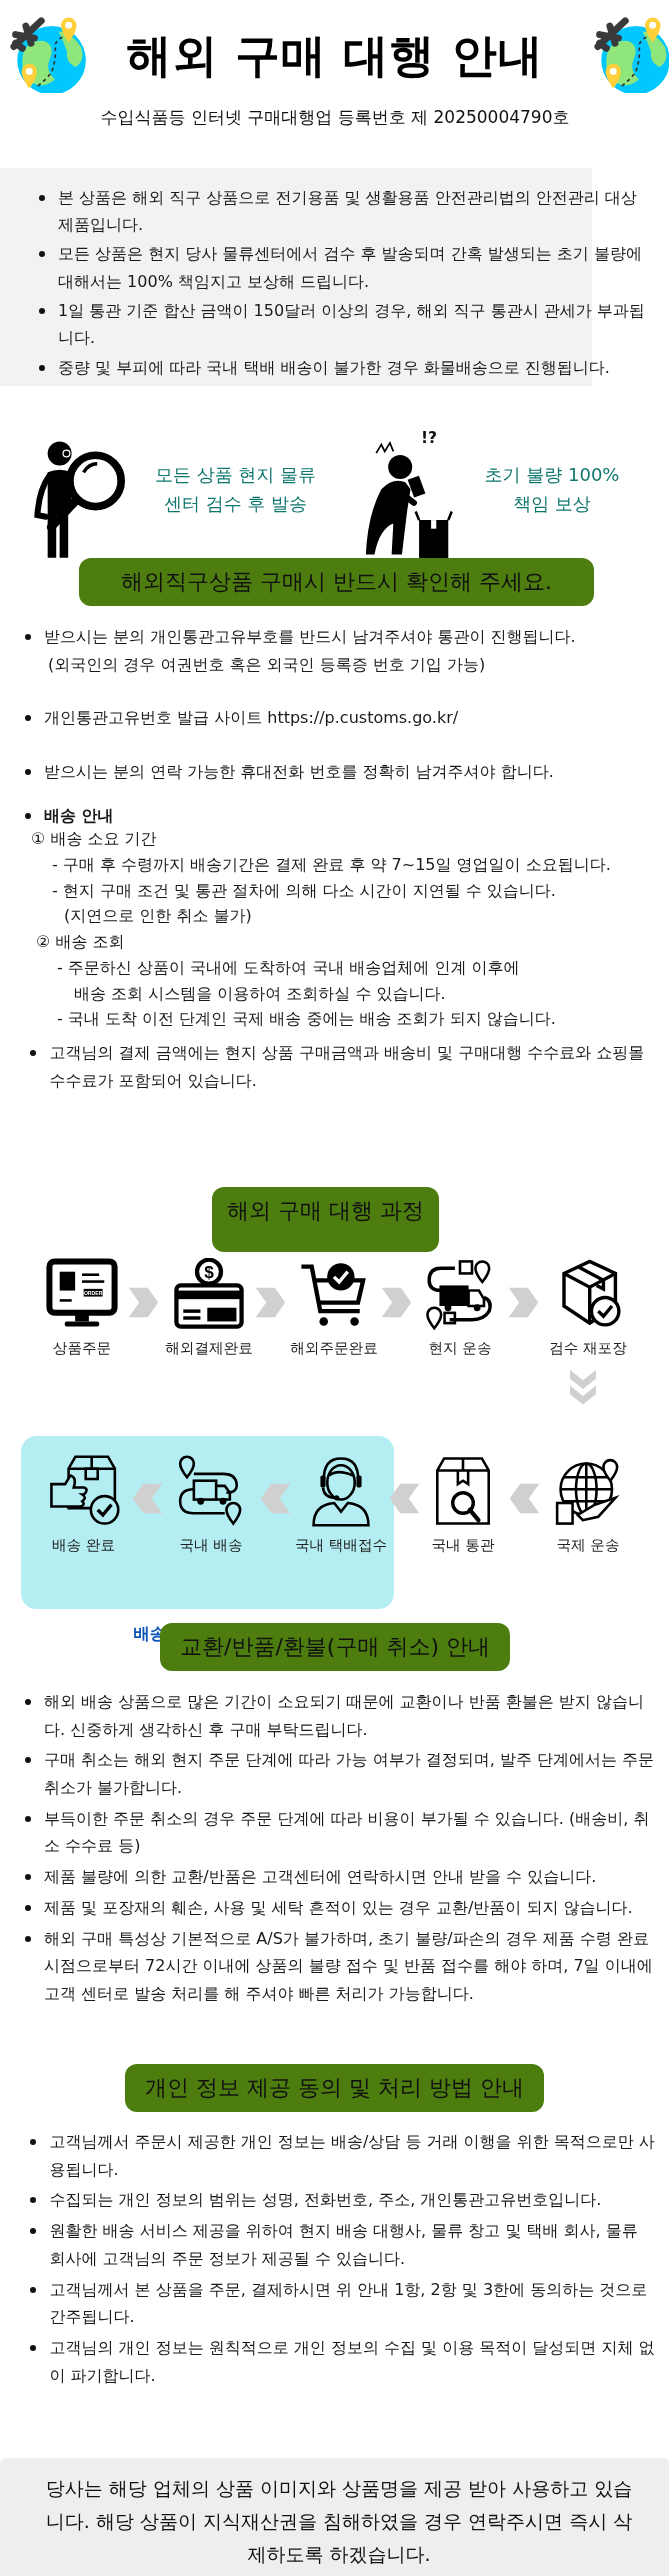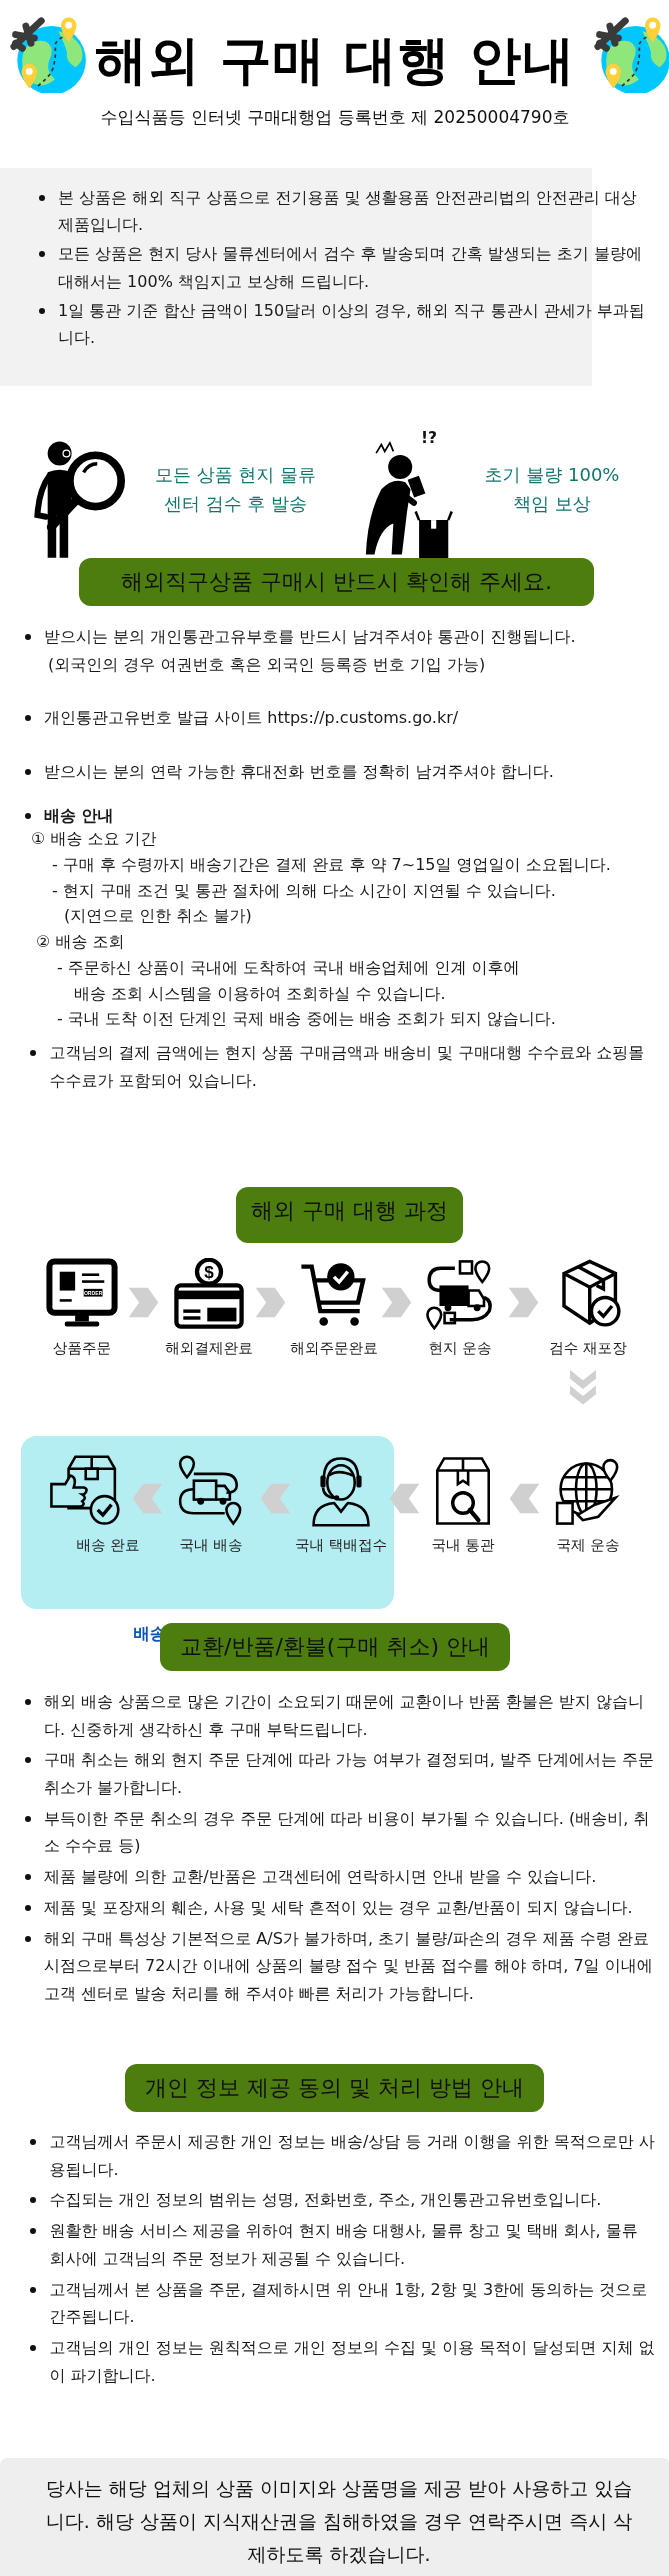--- a/index.html
+++ b/index.html
@@ -10,21 +10,21 @@
     position: relative;
     height: 2576px;
     overflow: hidden;
   }
   .abs { position: absolute; }
 
   
   .globe { position: absolute; width: 84px; height: 86px; }
   .title {
     position: absolute; left: 0; width: 670px; top: 26px;
-    text-align: center; font-size: 52px; font-weight: bold; letter-spacing: 0.9px;
+    text-align: center; font-size: 45px; font-weight: bold; letter-spacing: 0.9px;
     color: #000;
   }
   .regno {
     position: absolute; left: 0; width: 670px; top: 106px;
     text-align: center; font-size: 17px; color: #111;
   }
 
   
   .notice {
     position: absolute; left: 0; top: 168px; width: 592px; height: 218px;
@@ -116,20 +116,21 @@
   </svg>
 </div>
 <h1 class="title">해외 구매 대행 안내</h1>
 <div class="regno">수입식품등 인터넷 구매대행업 등록번호 제 20250004790호</div>
 
 <section class="notice">
   <ul>
     <li>본 상품은 해외 직구 상품으로  전기용품 및 생활용품 안전관리법의 안전관리 대상 제품입니다.</li>
     <li>모든 상품은 현지 당사 물류센터에서 검수 후 발송되며 간혹 발생되는 초기 불량에 대해서는 100% 책임지고 보상해 드립니다.</li>
     <li>1일 통관 기준 합산 금액이 150달러 이상의 경우, 해외 직구 통관시 관세가 부과됩니다.</li>
+    <li>중량 및 부피에 따라 국내 택배 배송이 불가한 경우 화물배송으로 진행됩니다.</li>
   </ul>
 </section>
 
 <div class="feature" style="left:34px; width:292px;">
   <svg class="abs" style="left:0; top:8.6px;" width="94" height="120" viewBox="0 0 110 140">
     <circle cx="30" cy="18" r="14" fill="#000"></circle>
     <circle cx="38" cy="18" r="4" fill="none" stroke="#fff" stroke-width="1.5"></circle>
     <path d="M16 40 Q30 34 44 40 L44 78 L40 78 L40 140 L30 140 L30 90 L26 90 L26 140 L16 140 Z" fill="#000"></path>
     <path d="M18 44 Q6 60 4 90 L14 92" stroke="#000" stroke-width="7" fill="none" stroke-linecap="round"></path>
     <circle cx="72" cy="50" r="30" fill="none" stroke="#000" stroke-width="9"></circle>
@@ -186,21 +187,21 @@
 <div class="sub-line" style="left:64px; top:903px;">(지연으로 인한 취소 불가)</div>
 <div class="sub-line" style="left:36px; top:929px;">② 배송 조회</div>
 <div class="sub-line" style="left:57px; top:955px;">- 주문하신 상품이 국내에 도착하여 국내 배송업체에 인계 이후에</div>
 <div class="sub-line" style="left:74px; top:981px;">배송 조회 시스템을 이용하여 조회하실 수 있습니다.</div>
 <div class="sub-line" style="left:57px; top:1006px;">- 국내 도착 이전 단계인 국제 배송 중에는 배송 조회가 되지 않습니다.</div>
 
 <ul class="blist" style="left:27.5px; top:1039px; width:627px;">
   <li>고객님의 결제 금액에는 현지 상품 구매금액과 배송비 및 구매대행 수수료와 쇼핑몰 수수료가 포함되어 있습니다.</li>
 </ul>
 
-<div class="pill" style="left:236px; top:1187px; width:227px; height:56px; line-height:48px;">
+<div class="pill" style="left:212px; top:1187px; width:227px; height:65px; line-height:48px;">
   <span>해외 구매 대행 과정</span>
 </div>
 
 <div class="step" style="left:26px; top:1258px;">
   <svg width="72" height="72" viewBox="0 0 84 84">
     <rect x="4" y="4" width="76" height="60" rx="6" fill="none" stroke="#000" stroke-width="7"></rect>
     <rect x="34" y="64" width="16" height="10" fill="#000"></rect>
     <rect x="22" y="74" width="40" height="6" rx="2" fill="#000"></rect>
     <rect x="16" y="16" width="18" height="22" fill="#000"></rect>
     <rect x="42" y="18" width="20" height="3" fill="#000"></rect>
@@ -275,21 +276,21 @@
   </svg>
   <div class="step-label">검수 재포장</div>
 </div>
 
 <svg class="chev" style="left:570px; top:1370px;" width="26" height="38" viewBox="0 0 30 44">
   <path d="M0 0 L15 12 L30 0 L30 10 L15 22 L0 10Z M0 18 L15 30 L30 18 L30 28 L15 40 L0 28Z" fill="#d0d0d0"></path>
 </svg>
 
 <div class="cyan-box"></div>
 
-<div class="step" style="left:27.5px; top:1455px;text-align:right;">
+<div class="step" style="left:27.5px; top:1455px;">
   <svg width="72" height="72" viewBox="0 0 84 84">
     <path d="M24 16 L32 2 L70 2 L78 16 L78 62 L24 62Z" fill="none" stroke="#000" stroke-width="3"></path>
     <path d="M24 16 L78 16 M51 2 L51 16" stroke="#000" stroke-width="3"></path>
     <rect x="44" y="16" width="14" height="12" fill="none" stroke="#000" stroke-width="3"></rect>
     <path d="M4 34 L20 34 L26 24 Q34 26 30 38 L42 38 Q48 40 42 46 L40 46 Q46 50 40 54 Q44 58 38 60 L20 60 L4 60Z" fill="#b4eef2" stroke="#000" stroke-width="3"></path>
     <circle cx="66" cy="64" r="16" fill="#b4eef2" stroke="#000" stroke-width="3"></circle>
     <path d="M58 64 L64 70 L74 58" stroke="#000" stroke-width="4" fill="none"></path>
   </svg>
   <div class="step-label">배송 완료</div>
 </div>

